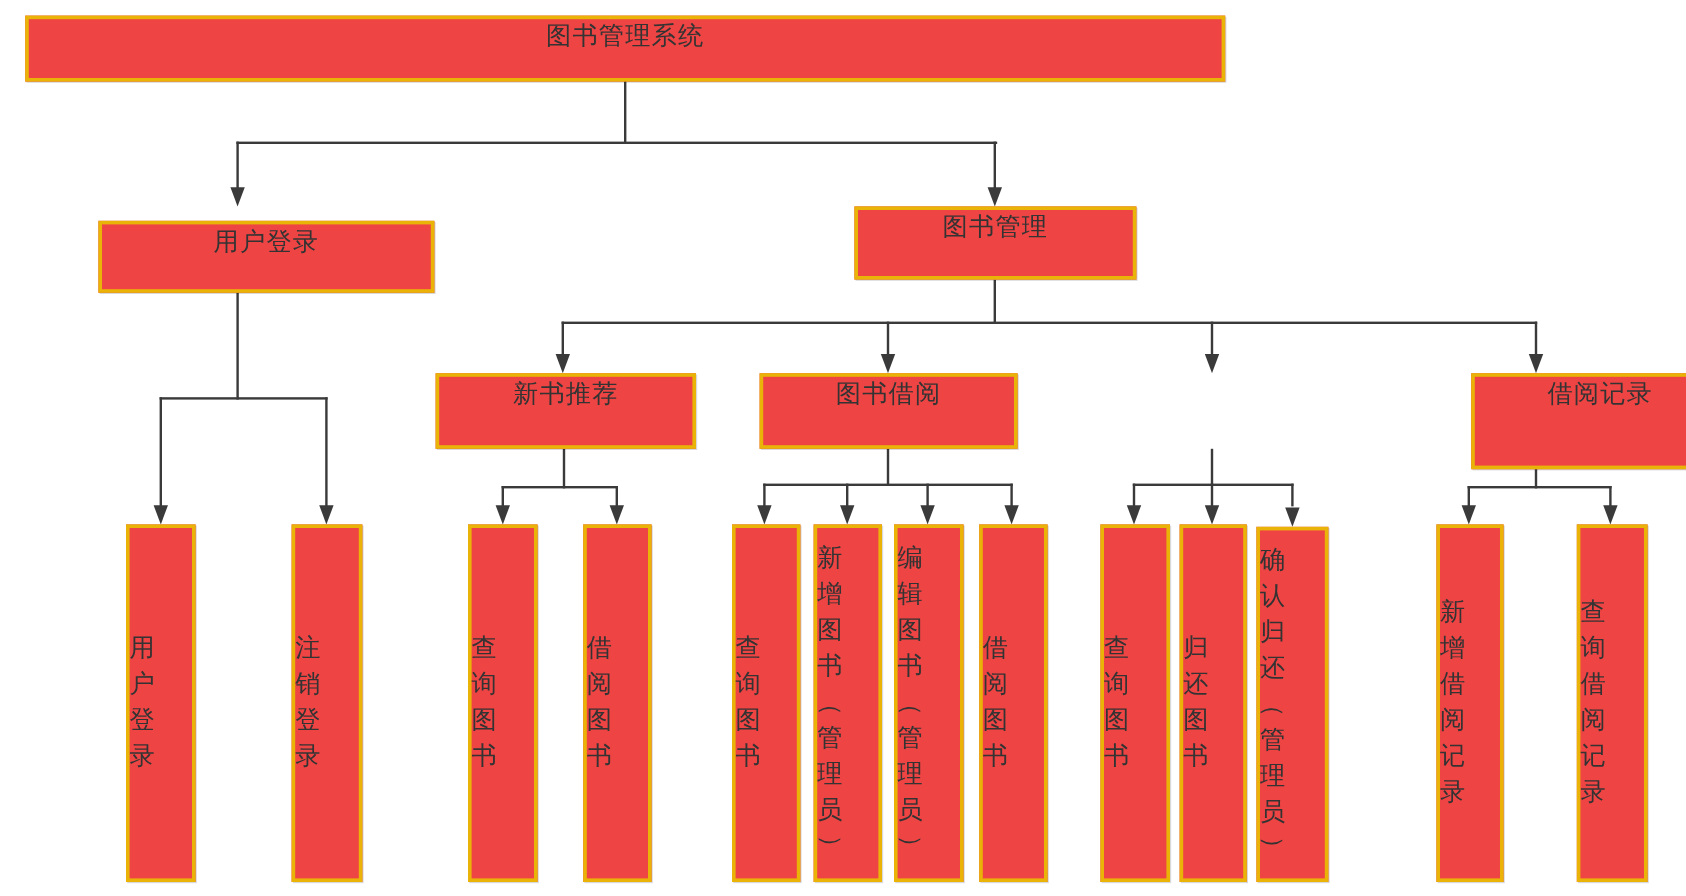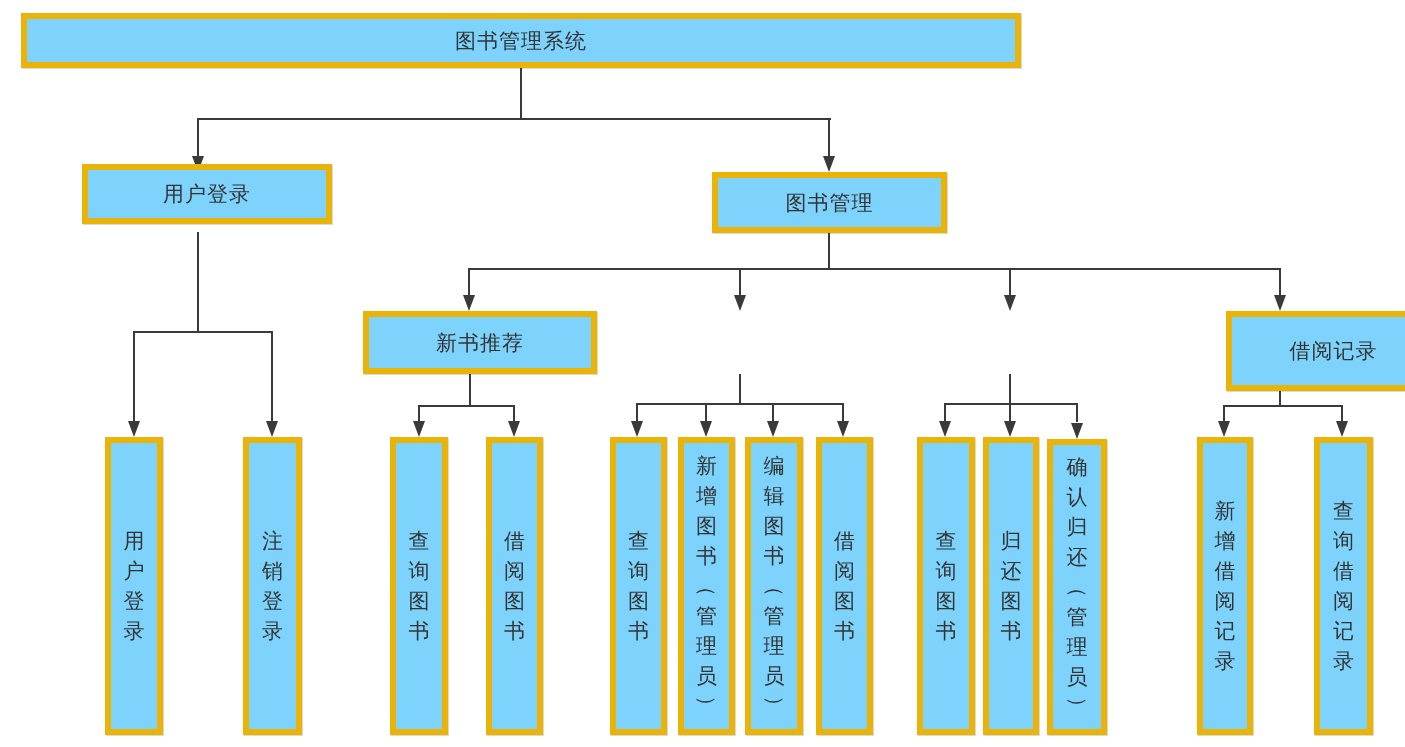--- a/index.html
+++ b/index.html
@@ -7,26 +7,26 @@
     position: relative;
     width: 1405px;
     height: 747px;
     background: #ffffff;
     font-family: "Liberation Sans", "DejaVu Sans", sans-serif;
     color: #333333;
     overflow: hidden;
   }
   .node {
     position: absolute;
-    background: #7dd3fc;
-    border: 6px solid #eab308;
+    background: #ef4444;
+    border: 3px solid #eab308;
     box-sizing: border-box;
     box-shadow: 1px 1px 0 rgba(0,0,0,0.15);
     display: flex;
-    align-items: center;
+    align-items: flex-start;
     justify-content: center;
   }
   .node.h { font-size: 21px; letter-spacing: 1px; }
   .node.v {
     flex-direction: column;
     font-size: 21px;
   }
   .vch { display: block; height: 30px; line-height: 30px; text-align: center; }
   .rot { transform: rotate(90deg); }
   .vl { position: absolute; width: 2px; background: #3a3a3a; }
@@ -109,32 +109,35 @@
   <div class="hl" style="left:1223px;top:405px;width:120px"></div>
   <div class="vl" style="left:1223px;top:405px;height:17px"></div>
   <div class="arrow" style="left:1218px;top:421px"></div>
   <div class="vl" style="left:1341px;top:405px;height:17px"></div>
   <div class="arrow" style="left:1336px;top:421px"></div>
 
   <div class="node h" style="left:21px;top:13px;width:1000px;height:55px">
     <span>图书管理系统</span>
   </div>
 
-  <div class="node h" style="left:82px;top:164px;width:250px;height:60px">
+  <div class="node h" style="left:82px;top:184px;width:280px;height:60px">
     <span>用户登录</span>
   </div>
 
   <div class="node h" style="left:712px;top:172px;width:235px;height:61px">
     <span>图书管理</span>
   </div>
 
-  <div class="node h" style="left:363px;top:311px;width:234px;height:63px">
+  <div class="node h" style="left:363px;top:311px;width:217px;height:63px">
     <span>新书推荐</span>
   </div>
 
+  <div class="node h" style="left:633px;top:311px;width:215px;height:63px">
+    <span>图书借阅</span>
+  </div>
 
 
   <div class="node h" style="left:1226px;top:311px;width:215px;height:80px">
     <span>借阅记录</span>
   </div>
 
   <div class="node v" style="left:105px;top:437px;width:58px;height:298px">
       <span class="vch">用</span>
       <span class="vch">户</span>
       <span class="vch">登</span>

